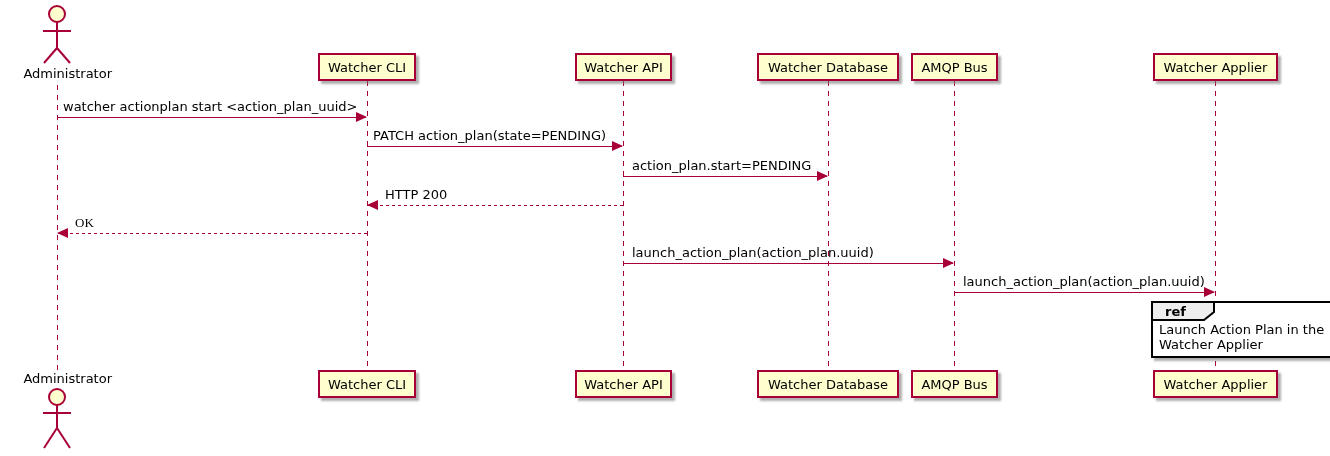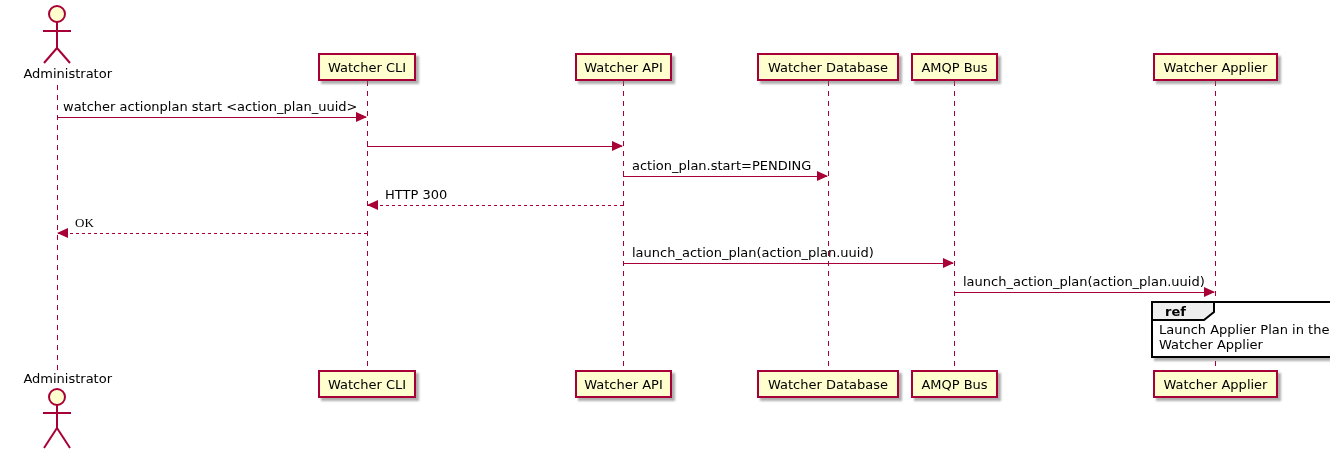--- a/index.html
+++ b/index.html
@@ -137,30 +137,31 @@
     <span>Watcher Database</span>
   </div>
   <div class="participant" style="left:911px;top:370px;width:87px;">
     <span>AMQP Bus</span>
   </div>
   <div class="participant" style="left:1153px;top:370px;width:125px;">
     <span>Watcher Applier</span>
   </div>
 
   <div class="msg-label" style="left:63px;top:100px;">watcher actionplan start &lt;action_plan_uuid&gt;</div>
+  <div class="msg-label" style="left:373px;top:129px;">PATCH action_plan(state=PENDING)</div>
   <div class="msg-label" style="left:632px;top:159px;">action_plan.start=PENDING</div>
-  <div class="msg-label" style="left:385px;top:188px;">HTTP 300</div>
+  <div class="msg-label" style="left:385px;top:188px;">HTTP 200</div>
   <div class="msg-label" style="left:75px;top:216px;font-family:Liberation Serif, serif;">OK</div>
   <div class="msg-label" style="left:632px;top:246px;">launch_action_plan(action_plan.uuid)</div>
   <div class="msg-label" style="left:963px;top:275px;">launch_action_plan(action_plan.uuid)</div>
 
   <div class="ref-box" style="left:1151px;top:301px;width:201px;height:57px;">
     <svg class="ref-tab-svg" width="66" height="21" viewBox="0 0 66 21" xmlns="http://www.w3.org/2000/svg">
       <path class="ref-tab-shape" d="M1,1 H63 V11 L53,19 H1 Z"></path>
     </svg>
     <div class="ref-keyword">ref</div>
     <div class="ref-body">
-      <div>Launch Applier Plan in the</div>
+      <div>Launch Action Plan in the</div>
       <div>Watcher Applier</div>
     </div>
   </div>
 
 </div>
 
 </body></html>

